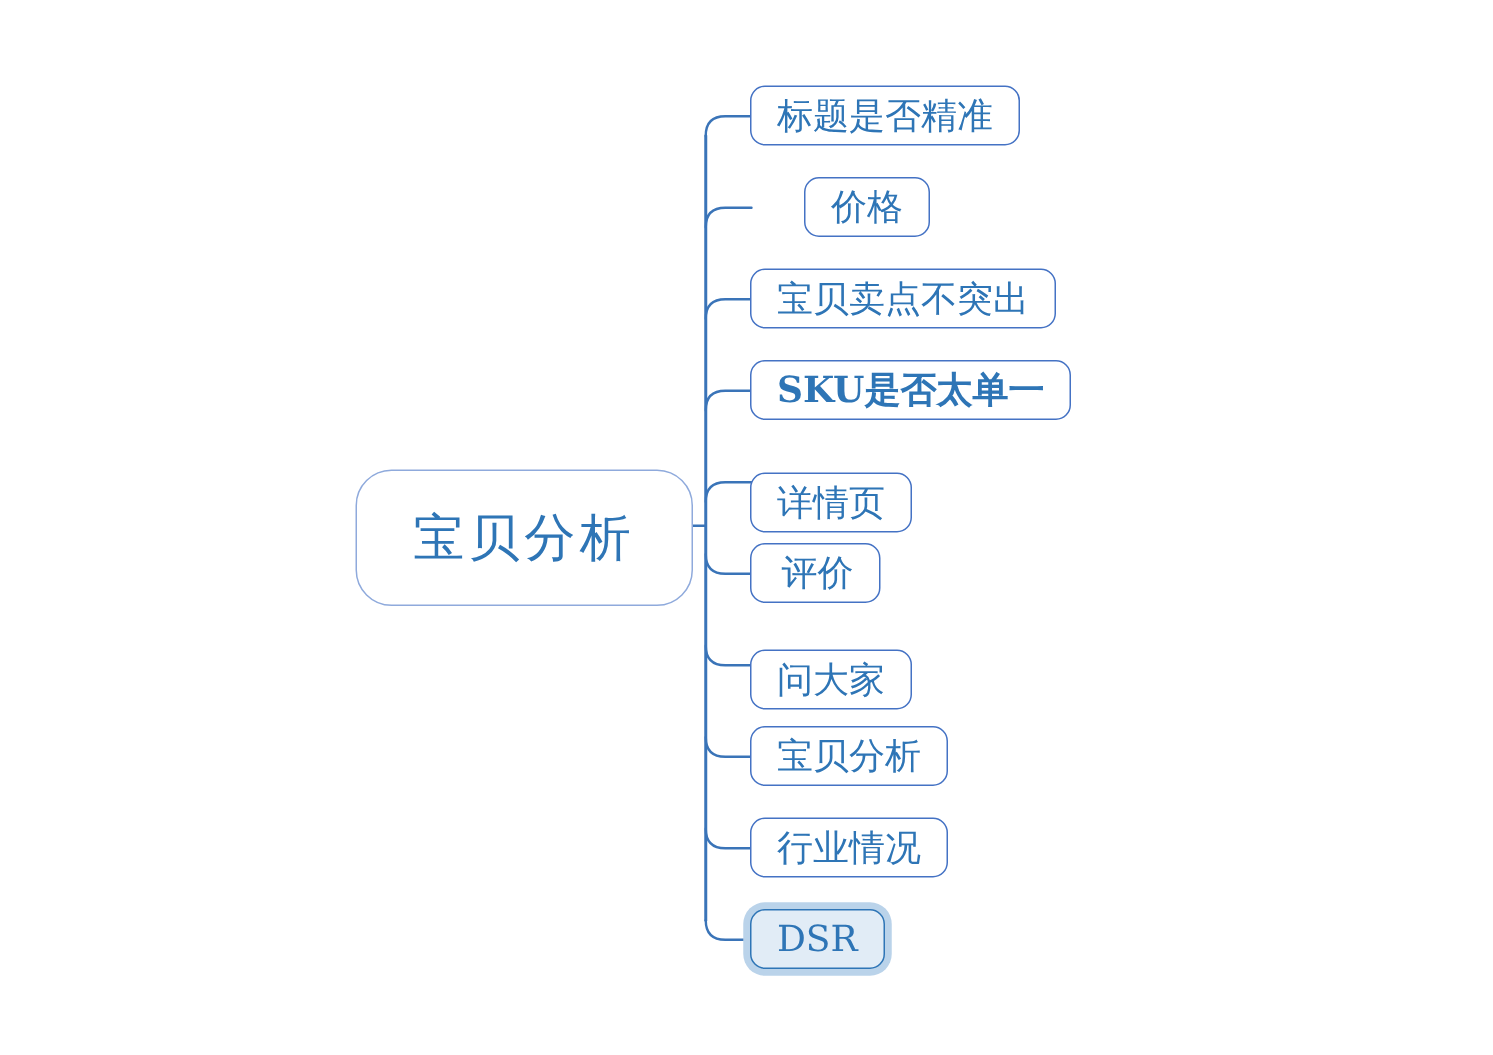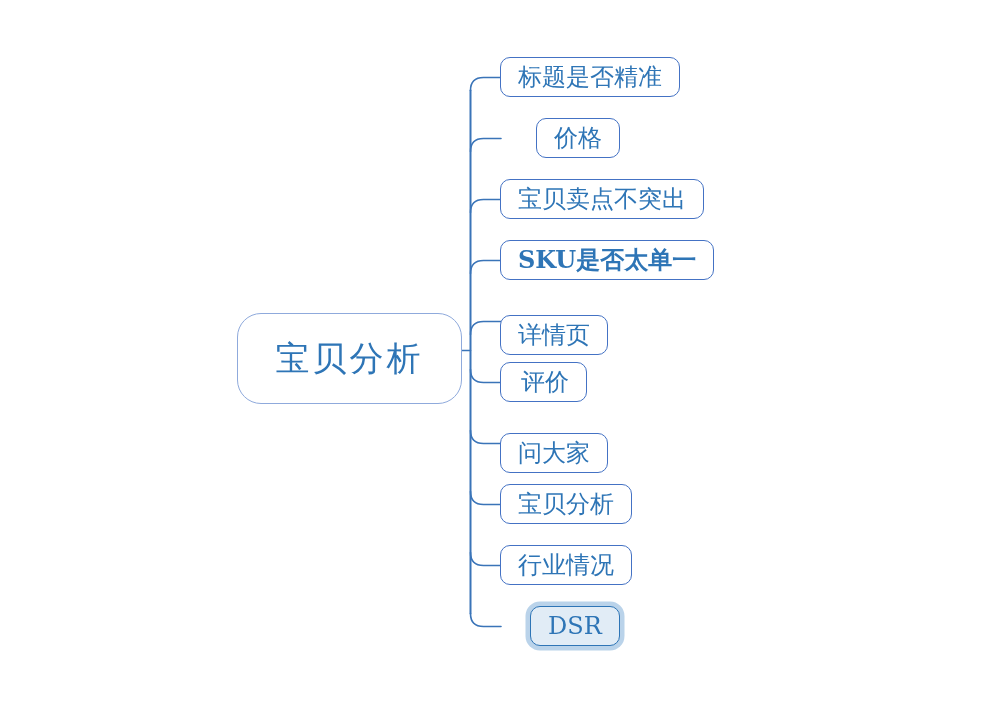--- a/index.html
+++ b/index.html
@@ -104,15 +104,15 @@
   <div id="children">
       <div class="child-node" style="top: 57px;">标题是否精准</div>
       <div class="child-node" style="top: 118px; margin-left: 36px;">价格</div>
       <div class="child-node" style="top: 179px; font-family: Liberation Serif, serif;">宝贝卖点不突出</div>
       <div class="child-node" style="top: 240px; font-weight: bold;">SKU是否太单一</div>
       <div class="child-node" style="top: 315px;">详情页</div>
       <div class="child-node" style="top: 362px; padding-left: 20px;">评价</div>
       <div class="child-node" style="top: 433px;">问大家</div>
       <div class="child-node" style="top: 484px;">宝贝分析</div>
       <div class="child-node" style="top: 545px; text-align: right;">行业情况</div>
-      <div class="child-node selected" style="top: 606px; margin-left: 30px;">DSR</div>
+      <div class="child-node selected" style="top: 606px;">DSR</div>
     </div>
 </div>
 
 </body></html>

